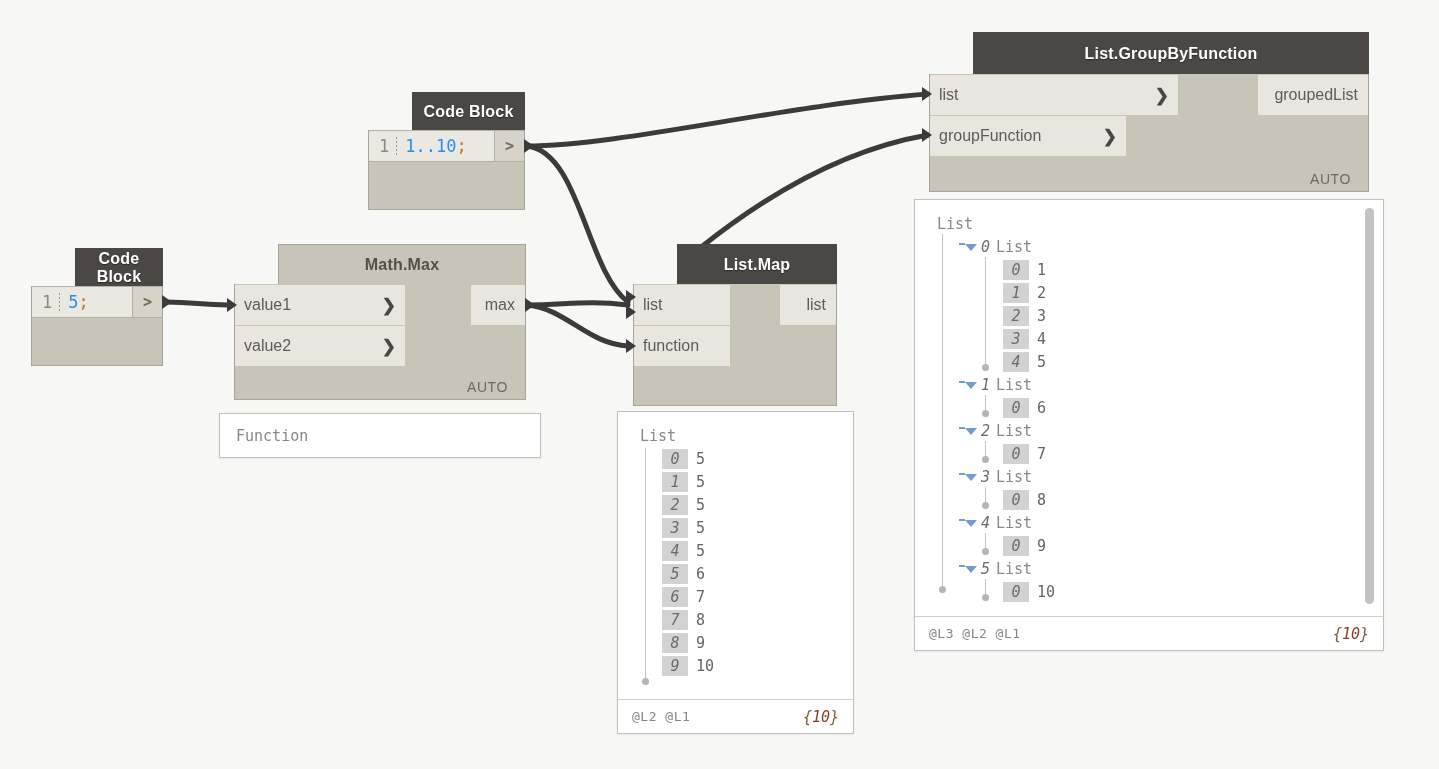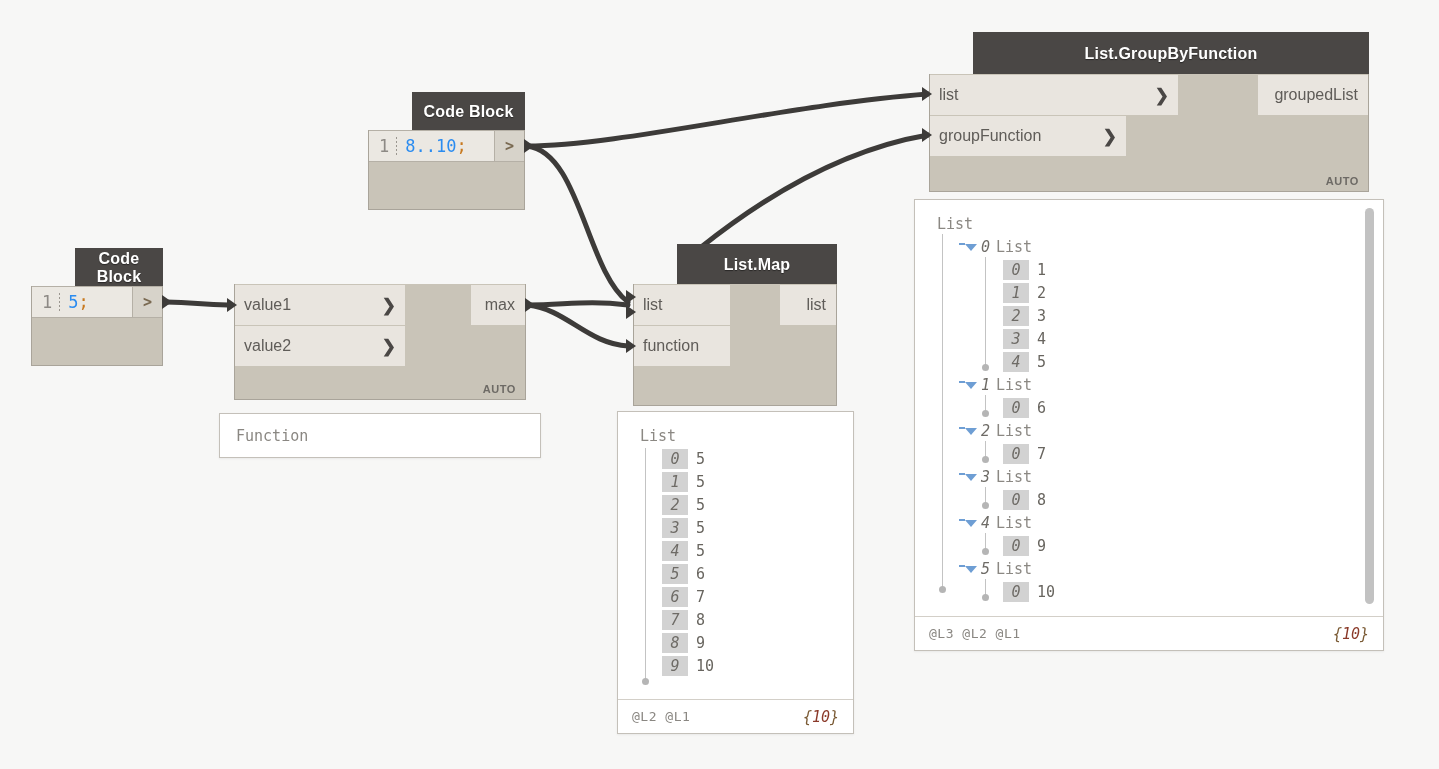--- a/index.html
+++ b/index.html
@@ -37,22 +37,22 @@
     box-sizing:border-box;
   }
   .port .pname{padding-left:9px;white-space:nowrap;}
   .port.out{justify-content:flex-end;}
   .port.out .pname{padding-left:0;padding-right:10px;}
   .chev{
     margin-left:auto;margin-right:9px;
     font-weight:bold;color:#4a4745;font-size:17px;line-height:1;
   }
   .auto{
-    position:absolute;right:9px;bottom:4px;
-    font-size:11px;font-weight:bold;color:#6d6a65;letter-spacing:.6px;
+    position:absolute;right:17px;bottom:4px;
+    font-size:14px;font-weight:normal;color:#6d6a65;letter-spacing:.6px;
   }
   .arrowhead{position:absolute;width:0;height:0;
     border-top:7px solid transparent;border-bottom:7px solid transparent;
     border-left:10px solid #3d3b39;}
 
   
   .cb-row{
     position:absolute;display:flex;align-items:center;
     background:#ebe8e2;border-top:1px solid #b5b0a6;border-bottom:1px solid #b5b0a6;
     box-sizing:border-box;font-family:"DejaVu Sans Mono", monospace;font-size:17px;
@@ -139,39 +139,40 @@
       <path d="M700,248 C760,200 840,150 928,135"></path>
     </g>
   </svg>
 
   <div class="node" style="left:368px;top:92px;width:157px;height:118px;">
     <div class="node-head" style="height:38px;">Code Block</div>
     <div class="node-body" style="position:absolute;left:0;top:38px;width:157px;height:80px;"></div>
     <div class="cb-row" style="left:1px;top:38px;width:155px;height:32px;">
       <span class="cb-ln">1</span>
       <span class="cb-div"></span>
-      <span class="cb-code"><span class="tok-num">8..10</span><span class="tok-semi">;</span></span>
+      <span class="cb-code"><span class="tok-num">1..10</span><span class="tok-semi">;</span></span>
       <div class="cb-outport" style="right:0;">&gt;</div>
     </div>
     <div class="arrowhead" style="left:156px;top:47px;"></div>
   </div>
 
   <div class="node" style="left:31px;top:248px;width:132px;height:118px;">
     <div class="node-head" style="height:38px;">Code Block</div>
     <div class="node-body" style="position:absolute;left:0;top:38px;width:132px;height:80px;"></div>
     <div class="cb-row" style="left:1px;top:38px;width:130px;height:32px;">
       <span class="cb-ln">1</span>
       <span class="cb-div"></span>
       <span class="cb-code"><span class="tok-num">5</span><span class="tok-semi">;</span></span>
       <div class="cb-outport" style="right:0;">&gt;</div>
     </div>
     <div class="arrowhead" style="left:131px;top:47px;"></div>
   </div>
 
   <div class="node" style="left:234px;top:244px;width:292px;height:156px;">
+    <div class="node-head fn" style="height:40px;">Math.Max</div>
     <div class="node-body" style="position:absolute;left:0;top:40px;width:292px;height:116px;">
       <div class="auto">AUTO</div>
     </div>
 
     <div class="port" style="left:1px;top:41px;width:170px;height:40px;">
       <span class="pname">value1</span>
       <span class="chev">❯</span>
     </div>
     <div class="port" style="left:1px;top:82px;width:170px;height:40px;">
       <span class="pname">value2</span>

